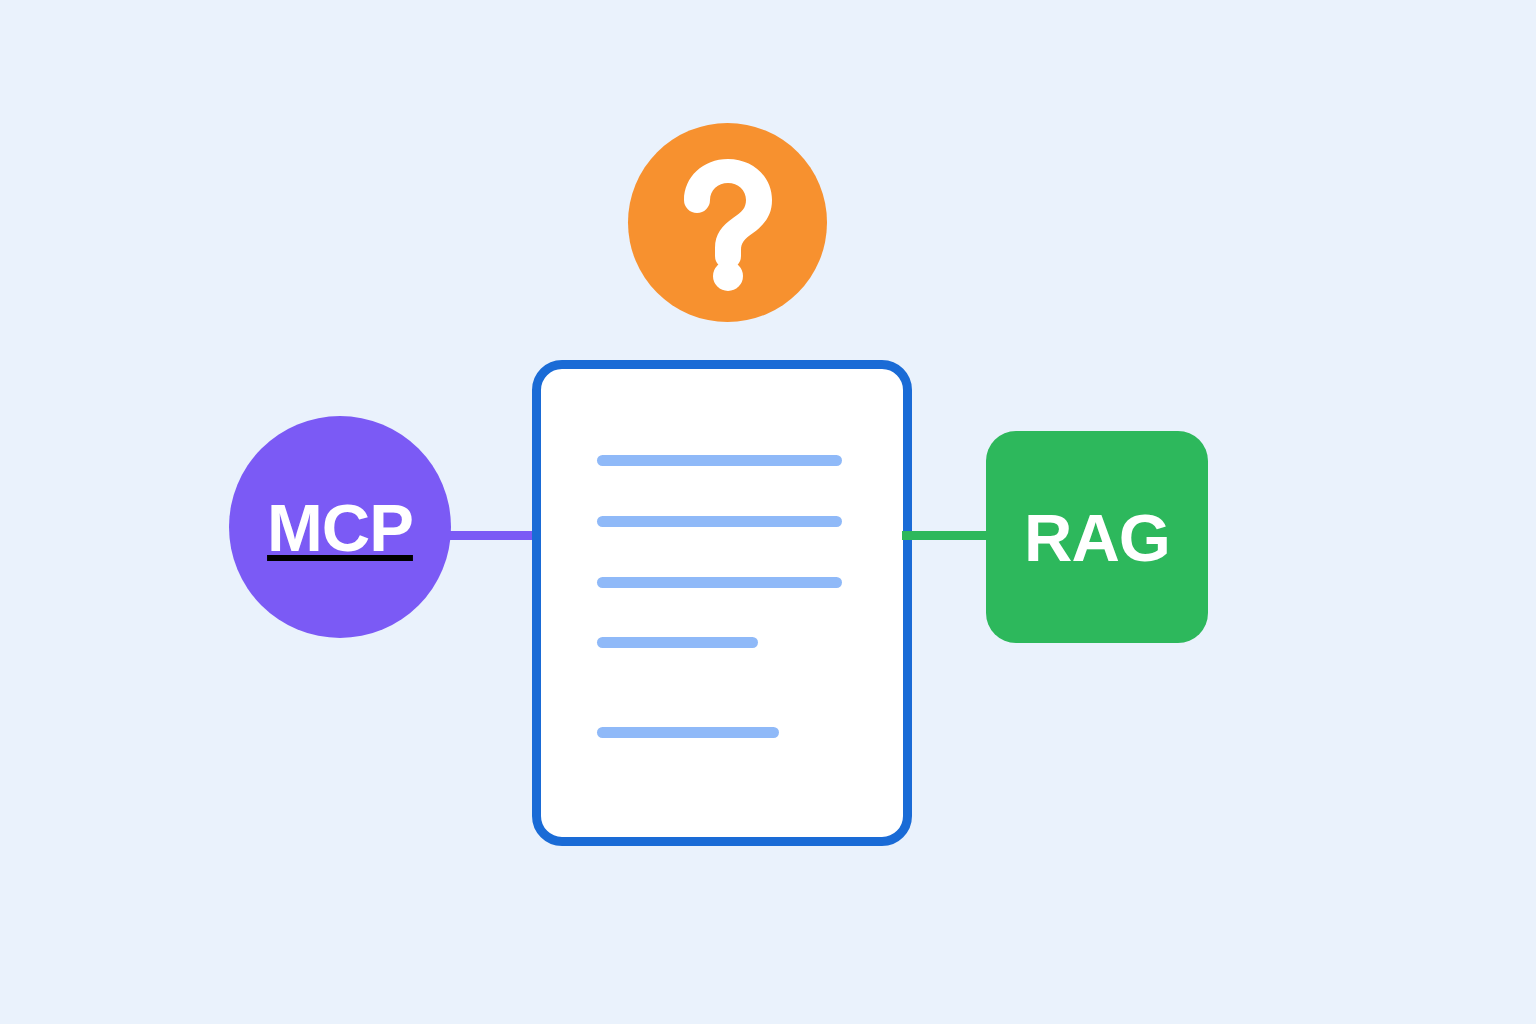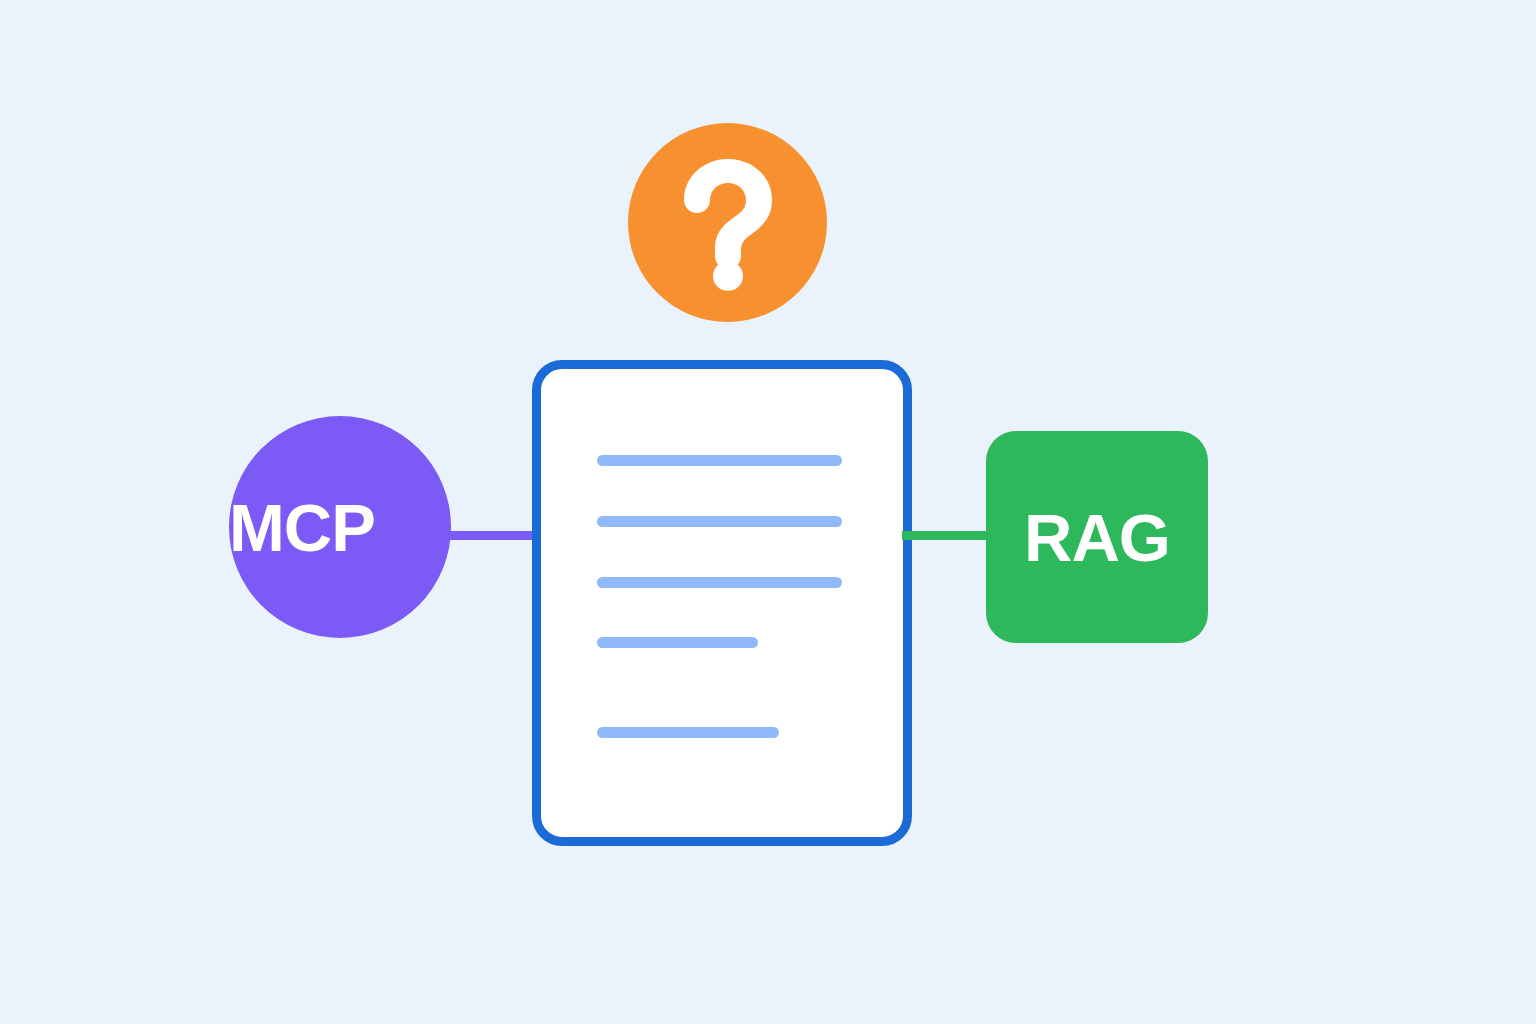--- a/index.html
+++ b/index.html
@@ -44,21 +44,22 @@
   .mcp-node {
     position: absolute;
     left: 229px;
     top: 416px;
     width: 222px;
     height: 222px;
     border-radius: 50%;
     background: #7b5af5;
     display: flex;
     align-items: center;
-    justify-content: flex-start;
+    justify-content: center;
+    text-decoration: underline;
   }
   .mcp-label {
     color: #ffffff;
     font-size: 67px;
     font-weight: 700;
     letter-spacing: -1px;
     line-height: 1;
     user-select: none;
   }
 

